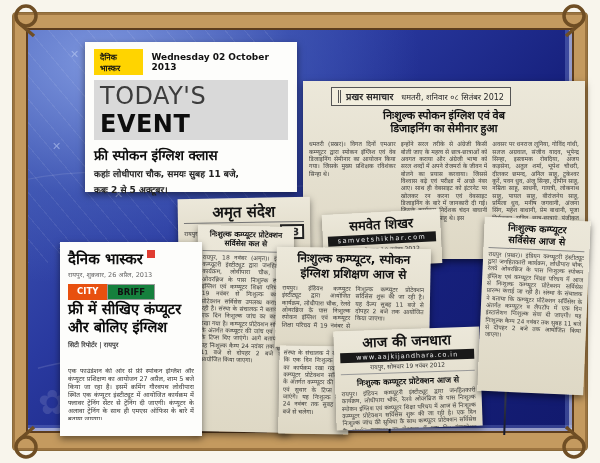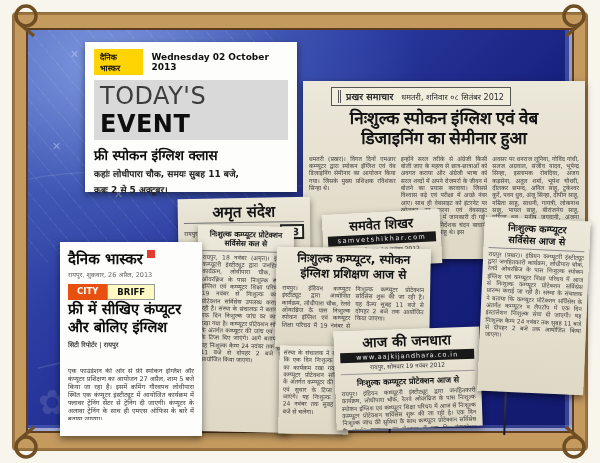--- a/index.html
+++ b/index.html
@@ -40,21 +40,21 @@
   .te-badge{display:inline-block;margin-top:6px;background:#3f9e53;color:#fff;font-weight:bold;font-size:12px;padding:2px 10px;}
   .te-headline{margin-top:6px;font-weight:bold;font-size:13.5px;color:#0c0c0c;}
   .te-detail{margin-top:3px;font-weight:bold;font-size:9px;color:#222;}
 
   
   .clip-prakhar{left:303px;top:38px;width:282px;height:178px;padding:4px 6px;margin-top:43px;}
   .pk-mast{display:inline-flex;align-items:center;border:1px solid #555;background:#f2eede;
            padding:2px 6px;margin:2px 0 3px 22px;}
   .pk-name{font-weight:bold;font-size:9.5px;border-left:3px double #555;padding-left:5px;}
   .pk-date{font-size:8px;margin-left:8px;}
-  .pk-headline{font-family:"Liberation Serif","DejaVu Serif",serif;font-weight:bold;font-size:17px;
+  .pk-headline{font-family:"Liberation Serif","DejaVu Serif",serif;font-weight:bold;font-size:11px;
                text-align:center;line-height:1.2;color:#141414;}
   .pk-cols{display:flex;gap:5px;margin-top:5px;height:92px;}
   .pk-col{flex:1;}
 
   
   .clip-amrit{left:178px;top:198px;width:132px;height:54px;padding:3px 6px;transform:rotate(-1deg);}
   .am-name{font-weight:bold;font-size:15px;text-align:center;color:#141414;border-bottom:1px solid #777;padding-bottom:1px;}
   .am-row{display:flex;align-items:center;justify-content:space-between;margin-top:2px;}
   .am-date{font-size:6px;color:#333;}
   .am-page{font-weight:bold;font-size:10px;border:2px solid #222;padding:0 3px;background:#f5f2e6;}
@@ -92,21 +92,21 @@
   .sr-body{height:138px;}
 
   
   .clip-brief{left:60px;top:242px;width:142px;height:194px;padding:6px 8px;}
   .bb-brandrow{display:flex;align-items:flex-start;gap:4px;}
   .bb-brand{font-weight:bold;font-size:15px;color:#0d0d0d;}
   .bb-reddot{width:8px;height:8px;background:#e03c31;margin-top:2px;}
   .bb-date{font-size:6.5px;color:#666;margin-top:2px;}
   .bb-badges{display:flex;margin-top:5px;}
   .bb-city{background:#e8500f;color:#fff;font-weight:bold;font-size:8.5px;padding:2px 9px;}
-  .bb-brief{border:1px solid #999;background:#fef9c3;color:#111;font-weight:bold;font-size:8.5px;padding:2px 9px;}
+  .bb-brief{border:1px solid #999;background:#15803d;color:#111;font-weight:bold;font-size:8.5px;padding:2px 9px;}
   .bb-headline{font-weight:bold;font-size:14.5px;line-height:1.25;color:#0b0b0b;}
   .bb-byline{font-weight:bold;font-size:6.5px;color:#444;margin-top:4px;}
   .bb-body{font-size:6.5px;margin-top:19px;height:52px;}
 
   .stick{position:absolute;width:2px;background:linear-gradient(#3a3f52,#14172a);}
   .stick-a{left:389px;top:347px;height:86px;transform:rotate(.5deg);}
   .stick-b{left:504px;top:391px;height:44px;transform:rotate(2deg);}
 </style>
 </head>
 <body>

